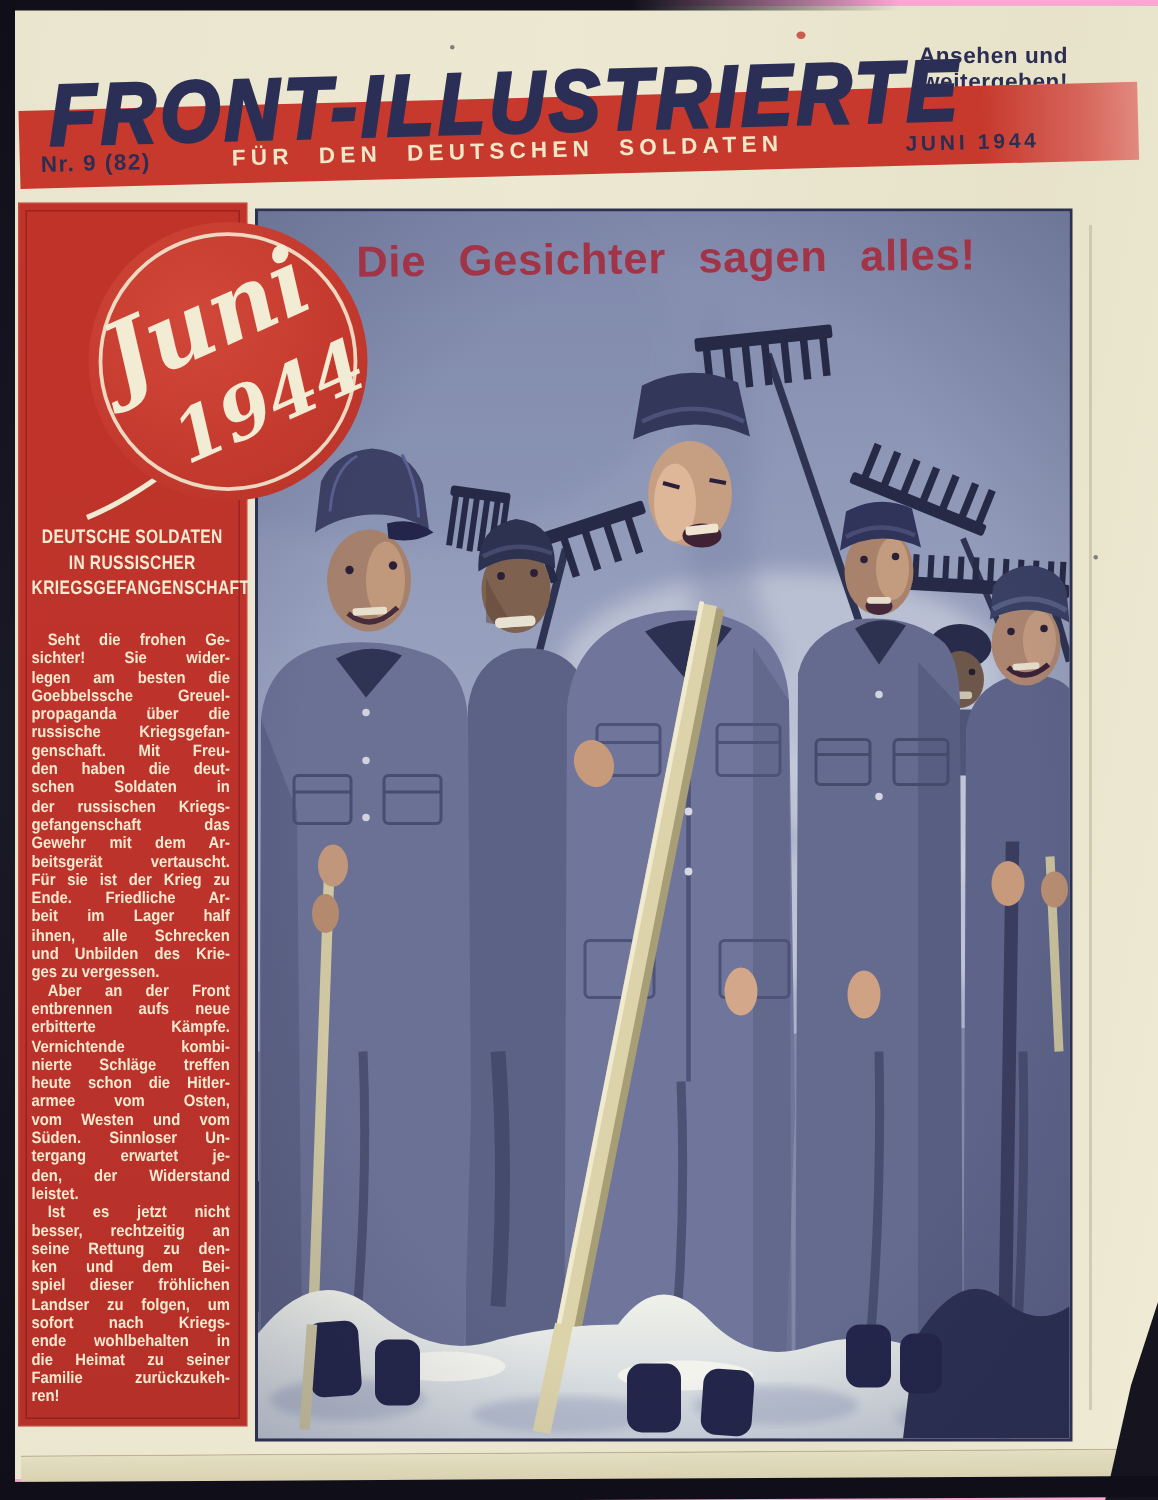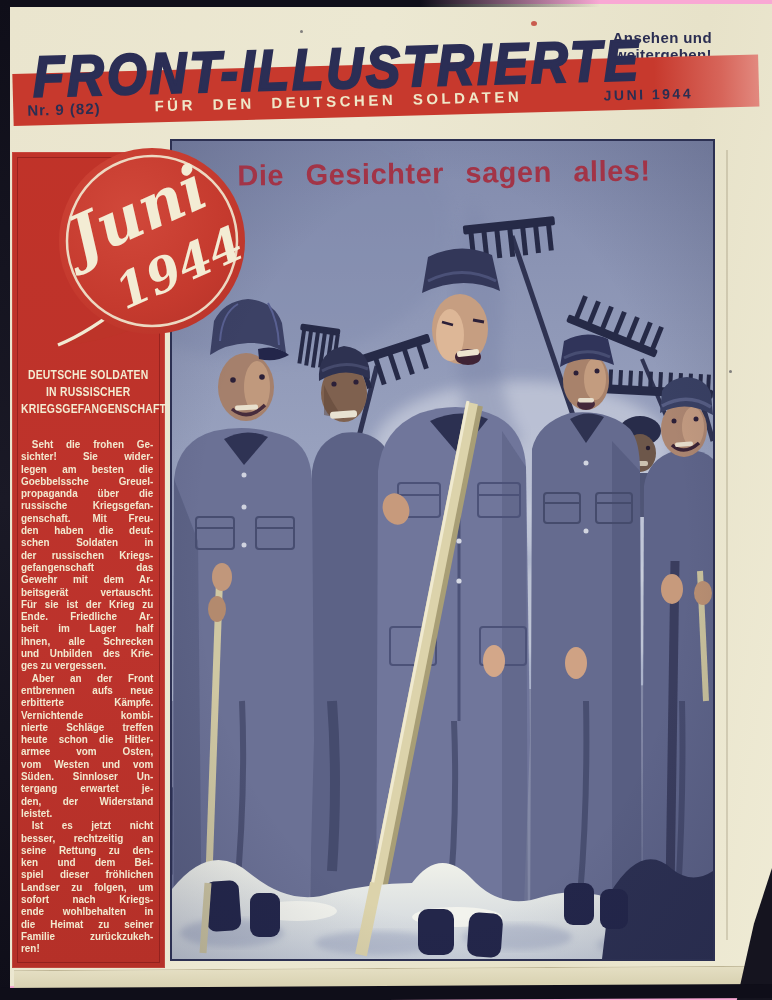--- a/index.html
+++ b/index.html
@@ -43,21 +43,21 @@
                transform:rotate(-1.6deg) scaleY(1.12); transform-origin:0 0; }
 
   
   .photo { position:absolute; left:172px; top:141px; width:541px; height:818px;
            outline:2px solid #2c3052; background:#98a1c0; }
   .headline { position:absolute; left:180px; top:157px; width:528px; text-align:center;
               font-size:29px; font-weight:bold; color:#a23447; letter-spacing:.5px;
               word-spacing:13px; transform:rotate(-.7deg); white-space:nowrap; }
 
   
-  .sidebar { position:absolute; left:12px; top:152px; width:153px; height:816px;
+  .sidebar { position:absolute; left:12px; top:135px; width:153px; height:816px;
              background:linear-gradient(#c03329,#bc332c 60%,#b53028);
              box-shadow:inset 0 0 0 1px rgba(255,235,210,.12); }
   .sidebar .inner-frame { position:absolute; left:5px; top:5px; right:5px; bottom:5px;
              border:1px solid rgba(96,12,14,.4); pointer-events:none; }
   .sb-heading { position:absolute; top:214px; left:9px; width:168px; transform:scaleX(.8);
                 transform-origin:0 0; text-align:center; color:#f3ecd2;
                 font-size:13px; font-weight:bold; line-height:17px; letter-spacing:.3px; }
   .sb-body { position:absolute; top:286px; left:9px; width:147px; transform:scaleX(.9);
              transform-origin:0 0; color:#f2e9cf; font-size:11px; font-weight:bold;
              line-height:12.3px; }

